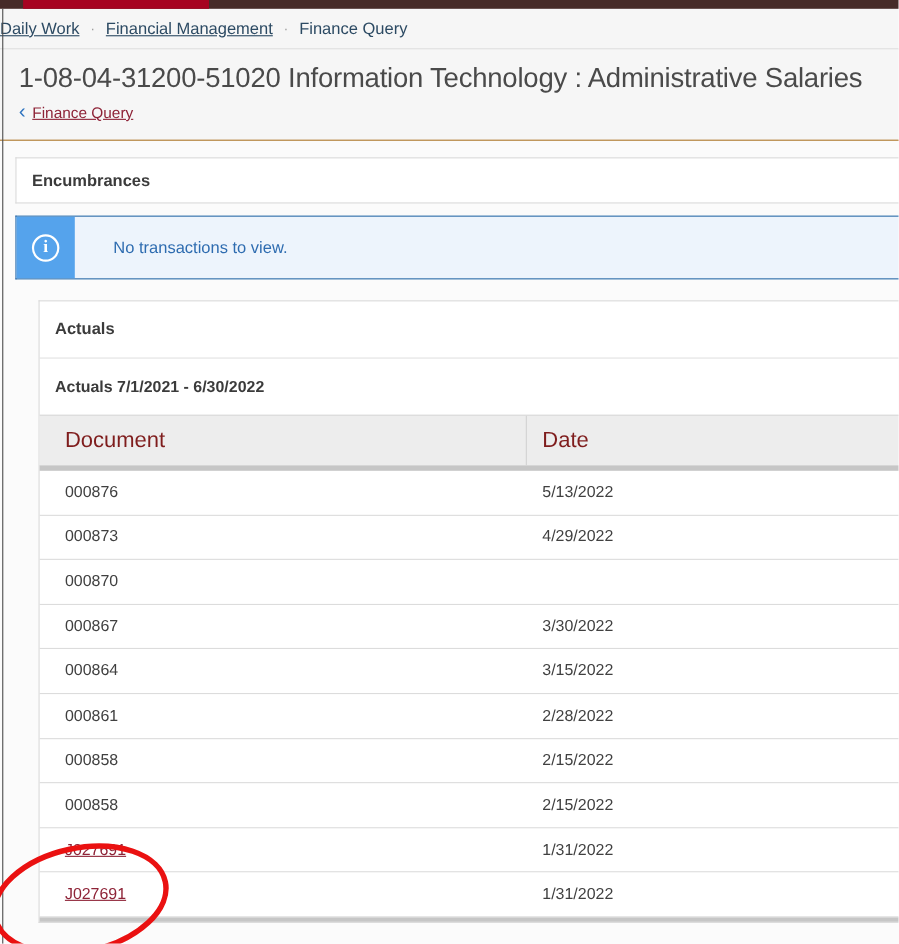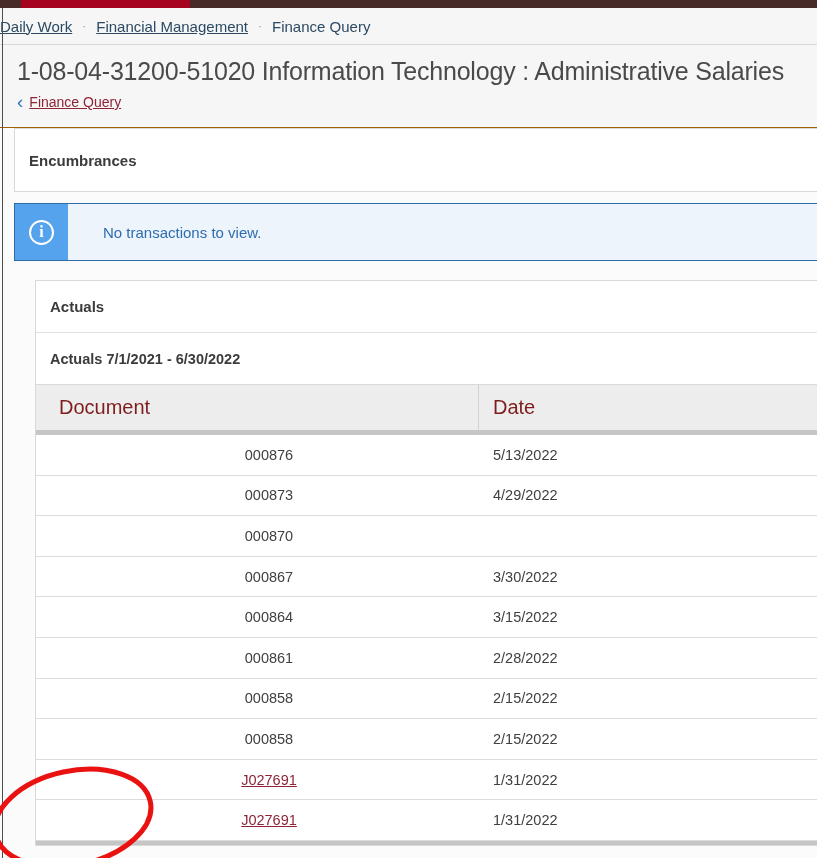--- a/index.html
+++ b/index.html
@@ -46,21 +46,21 @@
   .page-title{
     margin:0;font-size:25px;font-weight:400;color:#4a4a4a;
     letter-spacing:-0.2px;white-space:nowrap;
   }
   .backlink{display:inline-flex;align-items:center;margin-top:8px;font-size:14px;text-decoration:none;cursor:pointer;}
   .backlink .chev{color:var(--chevron-blue);font-size:19px;line-height:12px;margin-right:6px;}
   .backlink .blabel{color:var(--maroon);text-decoration:underline;}
   
   .content{position:absolute;top:128px;left:0;width:817px;height:730px;background:#fbfbfb;}
   .card{margin-left:14px;background:#ffffff;border:1px solid #d9d9d9;border-right:none;}
-  .enc-card{height:64px;display:flex;align-items:center;padding-left:14px;}
+  .enc-card{margin-top:15px;height:42px;display:flex;align-items:center;padding-left:14px;}
   .card-heading{font-weight:700;font-size:15px;color:#3b3b3b;}
   
   .alert{
     margin:11px 0 0 14px;height:58px;display:flex;
     background:var(--alert-bg);border:1px solid var(--alert-border);border-right:none;
   }
   .alert-icon-block{width:53px;flex:none;background:var(--alert-icon-bg);display:flex;align-items:center;justify-content:center;}
   .info-circle{
     width:25px;height:25px;border:2px solid #fff;border-radius:50%;
     color:#fff;display:flex;align-items:center;justify-content:center;
@@ -70,21 +70,21 @@
   
   .actuals-card{margin-top:19px;margin-left:35px;}
   .act-heading{height:52px;display:flex;align-items:center;padding-left:14px;border-bottom:1px solid #e1e1e1;}
   .act-subheading{height:51px;display:flex;align-items:center;padding-left:14px;font-weight:700;font-size:14.5px;color:#3b3b3b;}
   .thead{display:flex;height:46px;background:#ededed;border-top:1px solid #d9d9d9;color:#7f1d1d;font-size:20px;}
   .th{display:flex;align-items:center;}
   .th-doc{width:443px;padding-left:23px;border-right:1px solid #d2d2d2;}
   .th-date{flex:1;padding-left:14px;}
   .hscroll{height:5px;background:#c6c6c6;}
   .trow{display:flex;align-items:center;height:40.6px;border-bottom:1px solid #dcdcdc;font-size:14.5px;color:#404040;}
-  .cell-doc{width:443px;padding-left:23px;text-align:center;}
+  .cell-doc{width:443px;padding-left:23px;}
   .cell-date{flex:1;padding-left:14px;}
   .doc-link{color:var(--maroon);text-decoration:underline;cursor:pointer;}
   .hscroll-bottom{height:4px;background:#c6c6c6;}
   
   .annotation-layer{position:absolute;top:0;left:0;width:817px;height:858px;pointer-events:none;z-index:90;}
   .annotation-layer ellipse{stroke:var(--annotation-red);stroke-width:5;fill:none;stroke-linecap:round;}
 </style>
 </head>
 <body>
 

